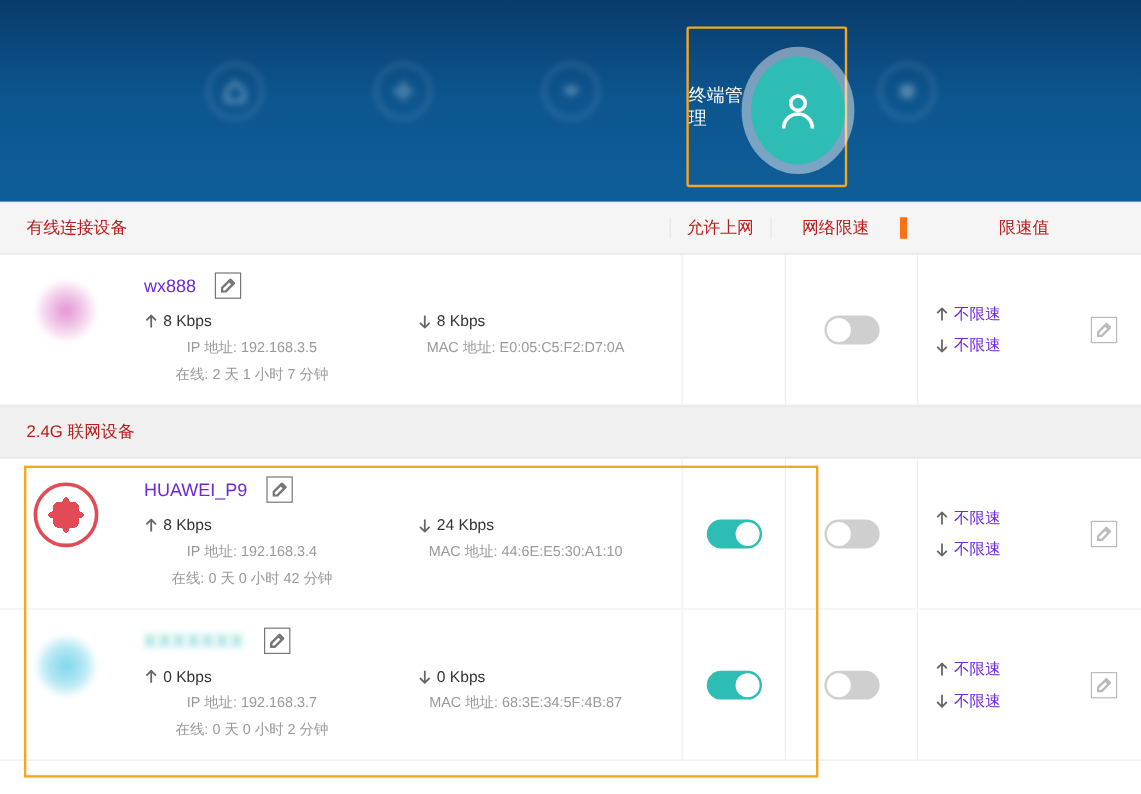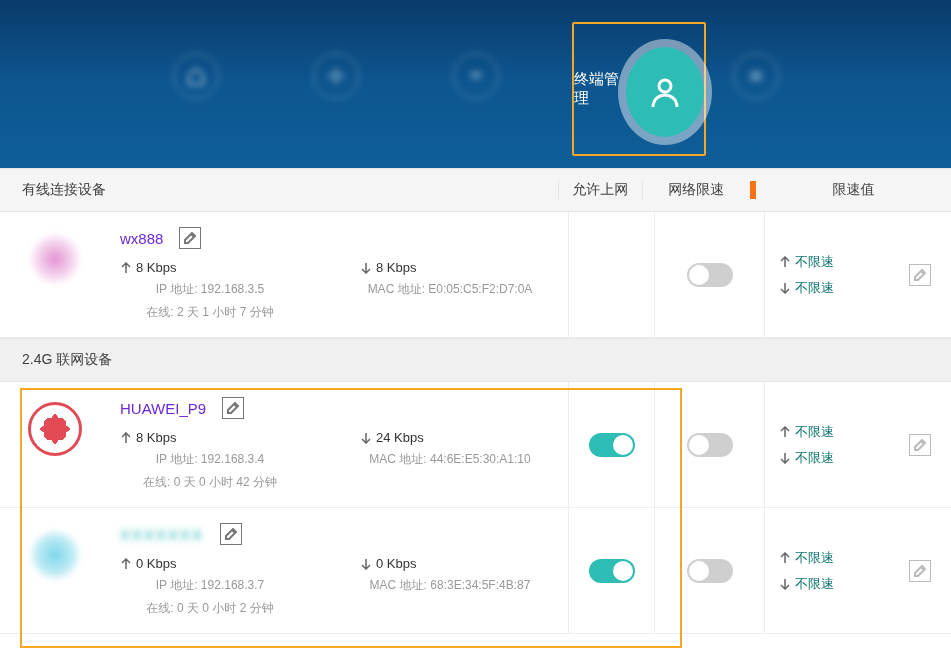--- a/index.html
+++ b/index.html
@@ -12,21 +12,21 @@
   .nav-item .txt { font-size: 12px; color: #fff; margin-bottom: 10px; }
   .nav-item .circ { width: 46px; height: 46px; border: 1.5px solid rgba(255,255,255,.7); border-radius: 50%; display: flex; align-items: center; justify-content: center; }
   .nav-item .circ svg { width: 22px; height: 22px; stroke: #fff; fill: none; stroke-width: 2; }
 
   .active-badge { position: absolute; top: 22px; left: 572px; width: 134px; height: 134px; border: 2px solid #f5a623; border-radius: 2px; padding-top: 6px; display: flex; flex-direction: row; align-items: center; cursor: pointer; background: transparent; }
   .active-badge .lbl { font-size: 15px; color: #fff; margin-bottom: 6px; }
   .active-badge .disc { width: 90px; height: 90px; border-radius: 50%; background: #2dbdb5; display: flex; align-items: center; justify-content: center; box-shadow: 0 0 0 8px rgba(255,255,255,.45); }
   .active-badge .disc svg { width: 36px; height: 36px; stroke: #fff; fill: none; stroke-width: 2; }
 
   
-  .thead { height: 44px; background: #f5f5f5; display: flex; align-items: center; border-top: 1px solid #e5e5e5; border-bottom: 1px solid #e5e5e5; font-size: 14px; color: #404040; }
+  .thead { height: 44px; background: #f5f5f5; display: flex; align-items: center; border-top: 1px solid #e5e5e5; border-bottom: 1px solid #e5e5e5; font-size: 14px; color: #b91c1c; }
   .thead.sub { background: #f0f0f0; }
   .col-device { width: 568px; padding-left: 22px; }
   .col-allow  { width: 86px;  text-align: center; border-left: 1px solid #e5e5e5; }
   .col-limit  { width: 110px; text-align: center; border-left: 1px solid #e5e5e5; }
   .col-val    { width: 205px; text-align: center; border-left: 6px solid #f97316; }
 
   
   .row { display: flex; border-bottom: 1px solid #eee; font-size: 13px; color: #666; }
   .row .device { width: 568px; display: flex; padding: 14px 0 16px 28px; }
   .row .allow  { width: 86px;  border-left: 1px solid #eee; display: flex; align-items: center; justify-content: center; }
@@ -48,37 +48,37 @@
       radial-gradient(ellipse 10px 10px at 67% 67%, #e24b56 55%, transparent 56%);
       border-radius:50%; }
 
   .info { margin-left: 38px; flex: 1; }
   .title-line { display: flex; align-items: center; gap: 16px; height: 24px; }
   .dev-name { color: #6d28d9; font-size: 15px; }
   .dev-name.blurred { filter: blur(3px); color:#1cb7b0; letter-spacing: 2px; }
   .edit-btn { width: 22px; height: 22px; border: 1.5px solid #777; display:inline-flex; align-items:center; justify-content:center; cursor:pointer; }
   .edit-btn svg { width: 12px; height: 12px; stroke:#777; fill:none; stroke-width:2; }
 
-  .stats { margin-top: 10px; display: flex; gap: 60px; }
+  .stats { margin-top: 10px; display: flex; gap: 48px; }
   .stat-col { width: 180px; display:flex; flex-direction:column; gap:6px; }
   .rate { color:#333; font-size:13px; display:flex; align-items:center; gap:4px; }
   .meta { color:#999; font-size:12px;text-align:center; }
 
   .arrow { width:12px; height:12px; display:inline-block; }
   .arrow-up { transform: rotate(0deg); }
   .arrow-dn { transform: rotate(180deg); }
 
   .toggle { width: 46px; height: 24px; border-radius: 12px; position: relative; cursor:pointer; }
   .toggle .knob { width: 20px; height: 20px; border-radius: 50%; background:#fff; position:absolute; top:2px; transition: left .15s; }
   .toggle.on  { background:#2dbdb5; }
   .toggle.on  .knob { left: 24px; }
   .toggle.off { background:#cfcfcf; }
   .toggle.off .knob { left: 2px; }
 
-  .limit-text { display:flex; flex-direction:column; gap:8px; color:#0f766e; font-size:13px; }
+  .limit-text { display:flex; flex-direction:column; gap:8px; color:#6d28d9; font-size:13px; }
   .limit-text span { display:flex; align-items:center; gap:4px; }
   .edit-limit { width:22px; height:22px; border:1.5px solid #bbb; display:flex; align-items:center; justify-content:center; cursor:pointer; }
   .edit-limit svg { width:12px; height:12px; stroke:#bbb; fill:none; stroke-width:2; }
   
   .section24 { position: relative; }
   .overlay-box { position:absolute; left:20px; top:6px; width:662px; height:260px; border:2px solid #f5a623; pointer-events:none; }
 
   svg.arrsvg { stroke:#666; fill:none; stroke-width:1.5; }
 </style>
 </head>

